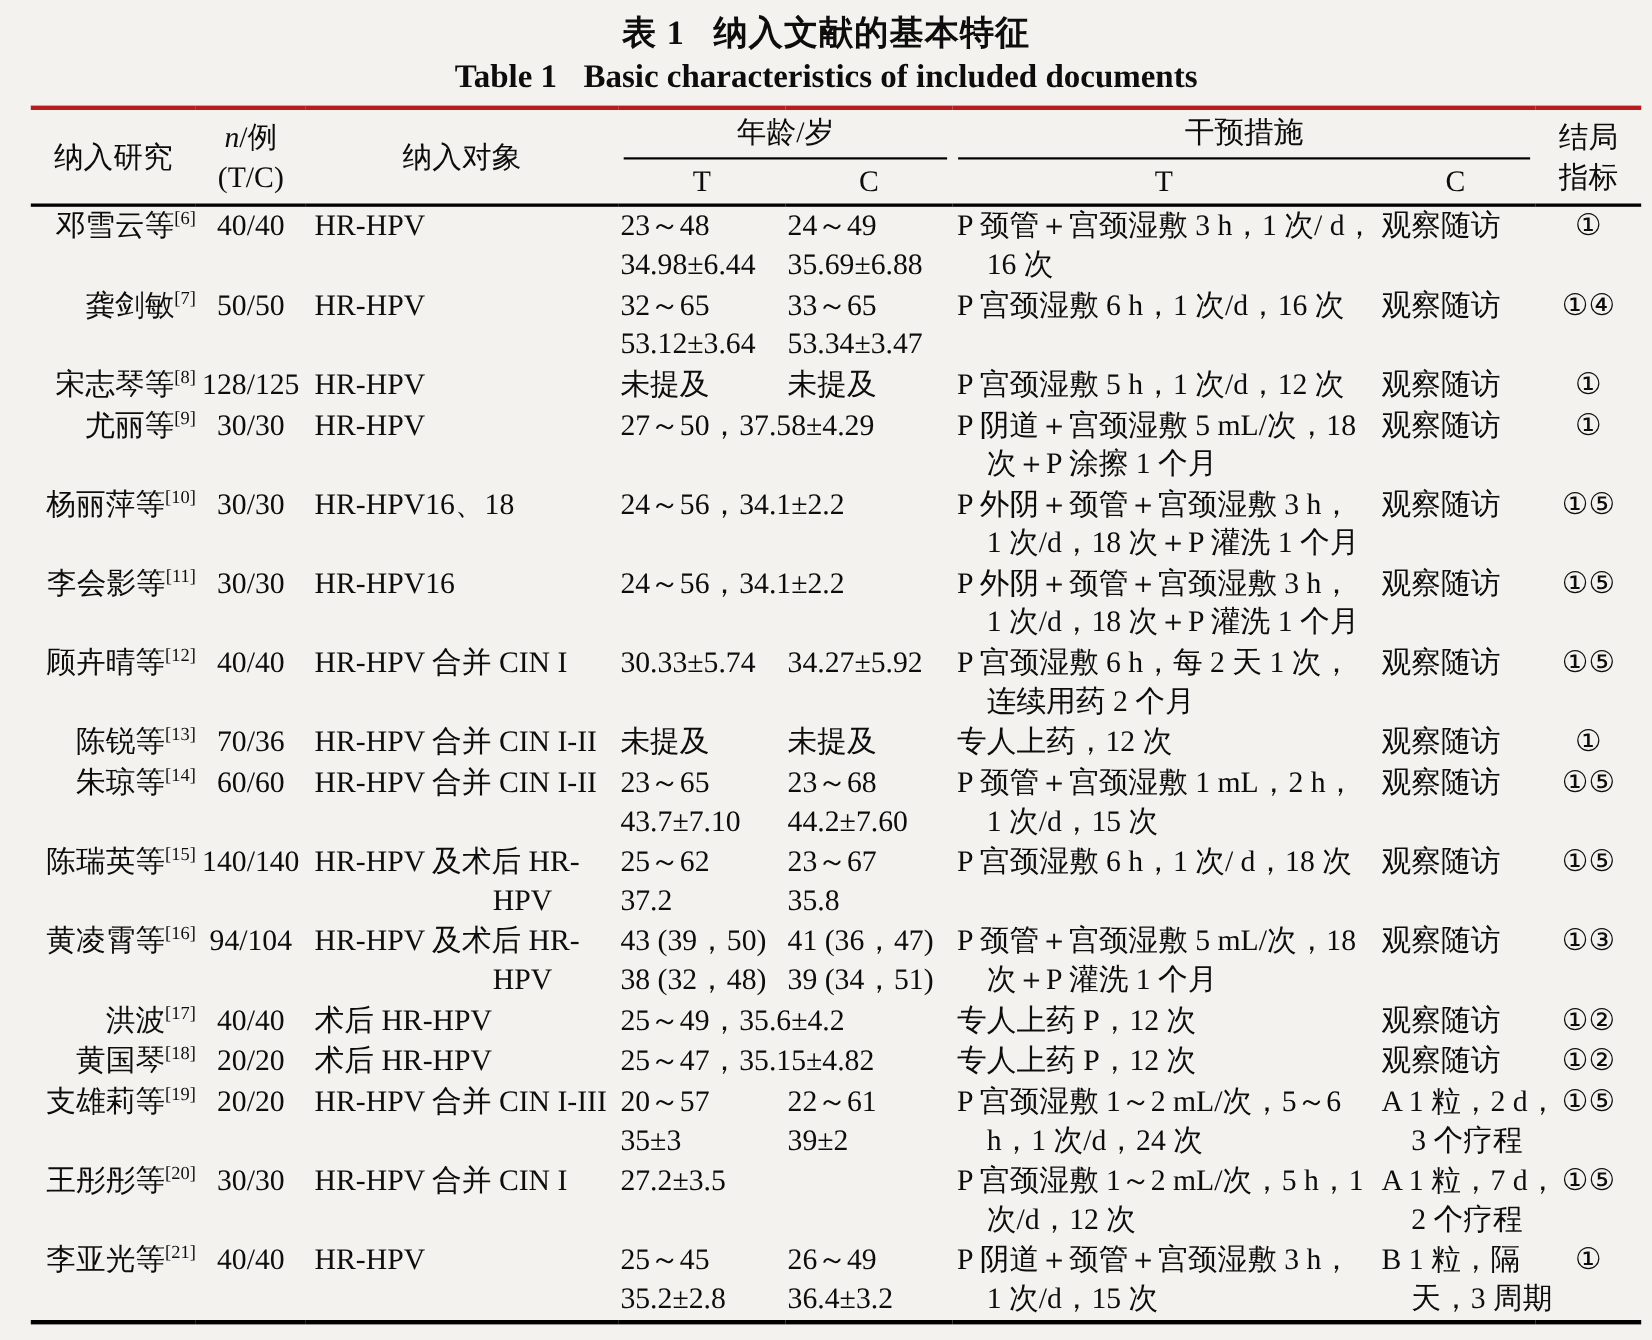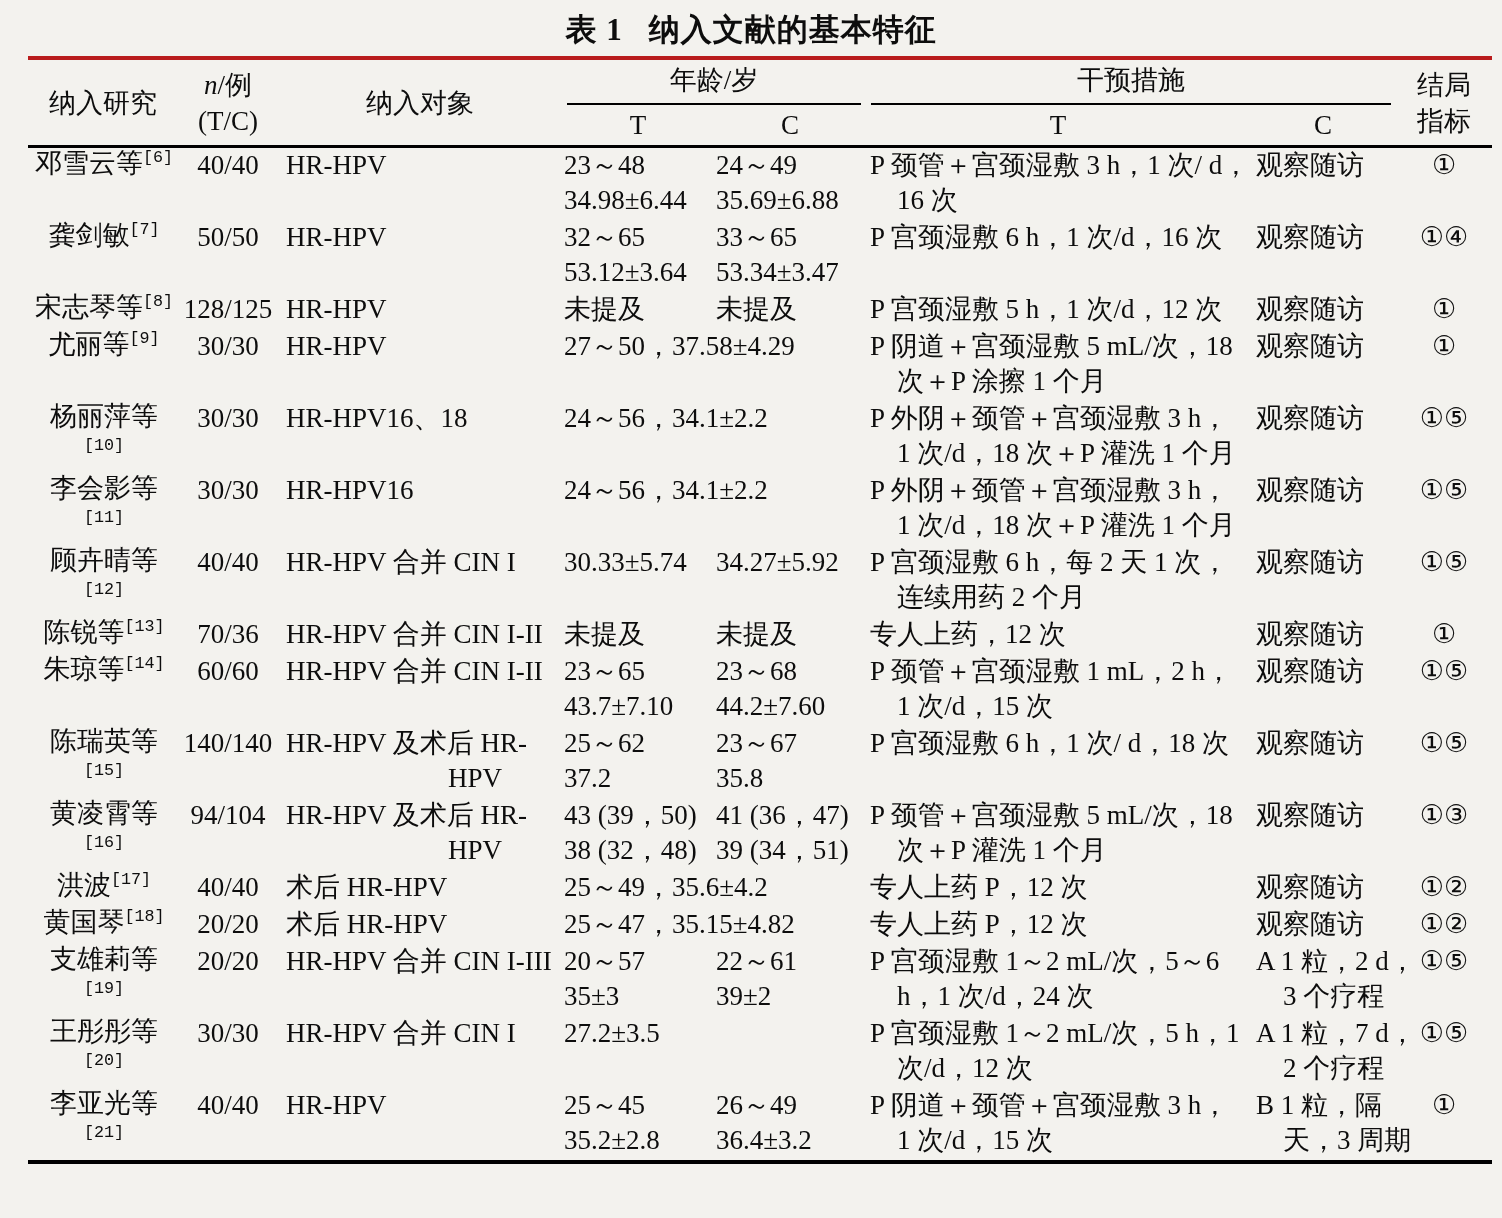--- a/index.html
+++ b/index.html
@@ -69,41 +69,44 @@
   }
   .n-head-line { line-height: 36px; }
   .outcome-head-line { line-height: 36px; }
 
   tbody td {
     vertical-align: top;
     white-space: pre-line;
     line-height: 35px;
     padding: 0 0 2px 0;
   }
-  td.c-study { text-align: center; padding-left: 2px; font-family: Liberation Mono, monospace; }
+  td.c-study { text-align: right; padding-left: 2px; }
   td.c-study sup { font-size: 0.62em; line-height: 0; }
   td.c-n { text-align: center; }
   td.c-subj { padding-left: calc(6em + 8px); text-indent: -6em; }
   td.c-age { padding-left: 2px; margin-left: 42px; }
   td.c-int-t { padding-left: 4px; }
   td.c-int-t .inner-t { padding-left: 1em; text-indent: -1em; margin-right: -28px; }
   td.c-int-c { padding-left: 6px; }
   td.c-int-c .inner-c { padding-left: 1em; text-indent: -1em; margin-right: -34px; }
   td.c-outcome {
     text-align: center;
     font-family: "Liberation Serif", "DejaVu Sans", serif;
   }
 </style>
 </head>
 <body>
 
 <div class="page">
   <div class="titles">
     <div class="title-zh">
       <span class="t-label">表 1</span><span>纳入文献的基本特征</span>
+    </div>
+    <div class="title-en">
+      <span class="t-label">Table 1</span><span>Basic characteristics of included documents</span>
     </div>
   </div>
 
   <table class="main">
     <colgroup>
       <col class="c1">
         <col class="c2">
         <col class="c3">
         <col class="c4">
       <col class="c5">

